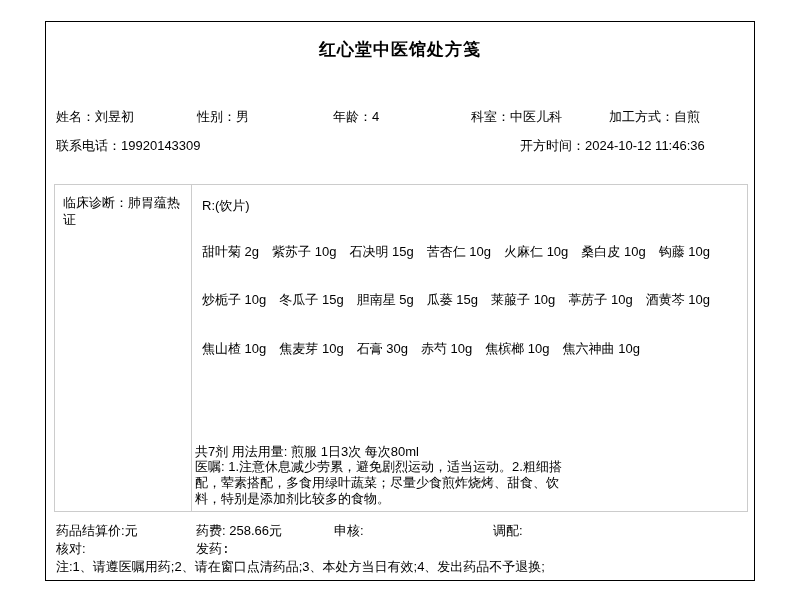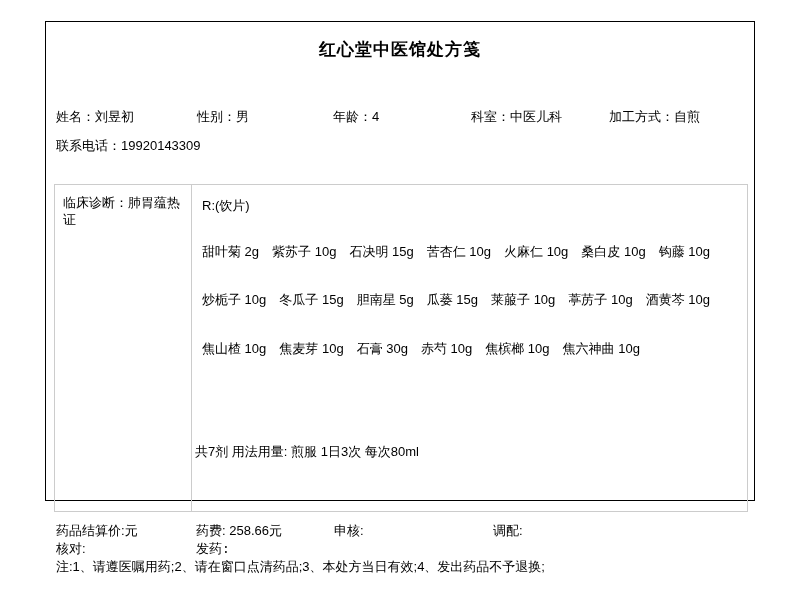--- a/index.html
+++ b/index.html
@@ -2,21 +2,21 @@
 <html><head>
 <meta charset="utf-8">
 <style>
   html, body { margin:0; padding:0; }
   body {
     width:800px; height:600px; background:#ffffff; position:relative;
     font-family:"Liberation Sans","DejaVu Sans",sans-serif; color:#000;
     overflow:hidden;
   }
   .sheet {
-    position:absolute; left:45px; top:21px; width:710px; height:480px;
+    position:absolute; left:45px; top:21px; width:710px; height:560px;
     border:1px solid #000; box-sizing:border-box; background:#fff;
   }
   .title {
     position:absolute; top:16px; left:0; width:100%; text-align:center;
     font-size:17px; font-weight:bold; letter-spacing:1px;
   }
   .field { position:absolute; font-size:13px; white-space:nowrap; }
   .rx-box {
     position:absolute; left:8px; top:162px; width:694px; height:328px;
     border:1px solid #ccc; box-sizing:border-box;
@@ -48,35 +48,37 @@
 
   <div class="title">红心堂中医馆处方笺</div>
 
   <div class="field" style="left:10px; top:86px;"><span>姓名：</span><span>刘昱初</span></div>
   <div class="field" style="left:151px; top:86px;"><span>性别：</span><span>男</span></div>
   <div class="field" style="left:287px; top:86px;"><span>年龄：</span><span>4</span></div>
   <div class="field" style="left:425px; top:86px;"><span>科室：</span><span>中医儿科</span></div>
   <div class="field" style="left:563px; top:86px;"><span>加工方式：</span><span>自煎</span></div>
 
   <div class="field" style="left:10px; top:115px;"><span>联系电话：</span><span>19920143309</span></div>
+  <div class="field" style="left:474px; top:115px;"><span>开方时间：</span><span>2024-10-12 11:46:36</span></div>
 
   <div class="rx-box">
 
     <div class="diag-col"><span>临床诊断：</span><span>肺胃蕴热证</span></div>
 
     <div class="rx-content">
       <div class="rx-header">R:(饮片)</div>
 
       <div class="herb-row herb-row-0"><span class="herb">甜叶菊 2g</span><span class="herb">紫苏子 10g</span><span class="herb">石决明 15g</span><span class="herb">苦杏仁 10g</span><span class="herb">火麻仁 10g</span><span class="herb">桑白皮 10g</span><span class="herb">钩藤 10g</span></div>
       <div class="herb-row herb-row-1"><span class="herb">炒栀子 10g</span><span class="herb">冬瓜子 15g</span><span class="herb">胆南星 5g</span><span class="herb">瓜蒌 15g</span><span class="herb">莱菔子 10g</span><span class="herb">葶苈子 10g</span><span class="herb">酒黄芩 10g</span></div>
       <div class="herb-row herb-row-2"><span class="herb">焦山楂 10g</span><span class="herb">焦麦芽 10g</span><span class="herb">石膏 30g</span><span class="herb">赤芍 10g</span><span class="herb">焦槟榔 10g</span><span class="herb">焦六神曲 10g</span></div>
 
       <div class="usage-line"><span>共7剂</span> <span>用法用量: 煎服 1日3次 每次80ml</span></div>
 
 
+      <div class="instructions">医嘱: 1.注意休息减少劳累，避免剧烈运动，适当运动。2.粗细搭配，荤素搭配，多食用绿叶蔬菜；尽量少食煎炸烧烤、甜食、饮料，特别是添加剂比较多的食物。</div>
     </div>
   </div>
 
   <div class="footer-field" style="left:10px; top:500px;"><span>药品结算价:</span><span>元</span></div>
   <div class="footer-field" style="left:150px; top:500px;"><span>药费: </span><span>258.66元</span></div>
   <div class="footer-field" style="left:288px; top:500px;">申核:</div>
   <div class="footer-field" style="left:425px; top:500px;margin-left:22px;">调配:</div>
 
   <div class="footer-field" style="left:10px; top:518px;">核对:</div>
   <div class="footer-field" style="left:150px; top:518px;font-family:Liberation Mono, monospace;">发药:</div>

